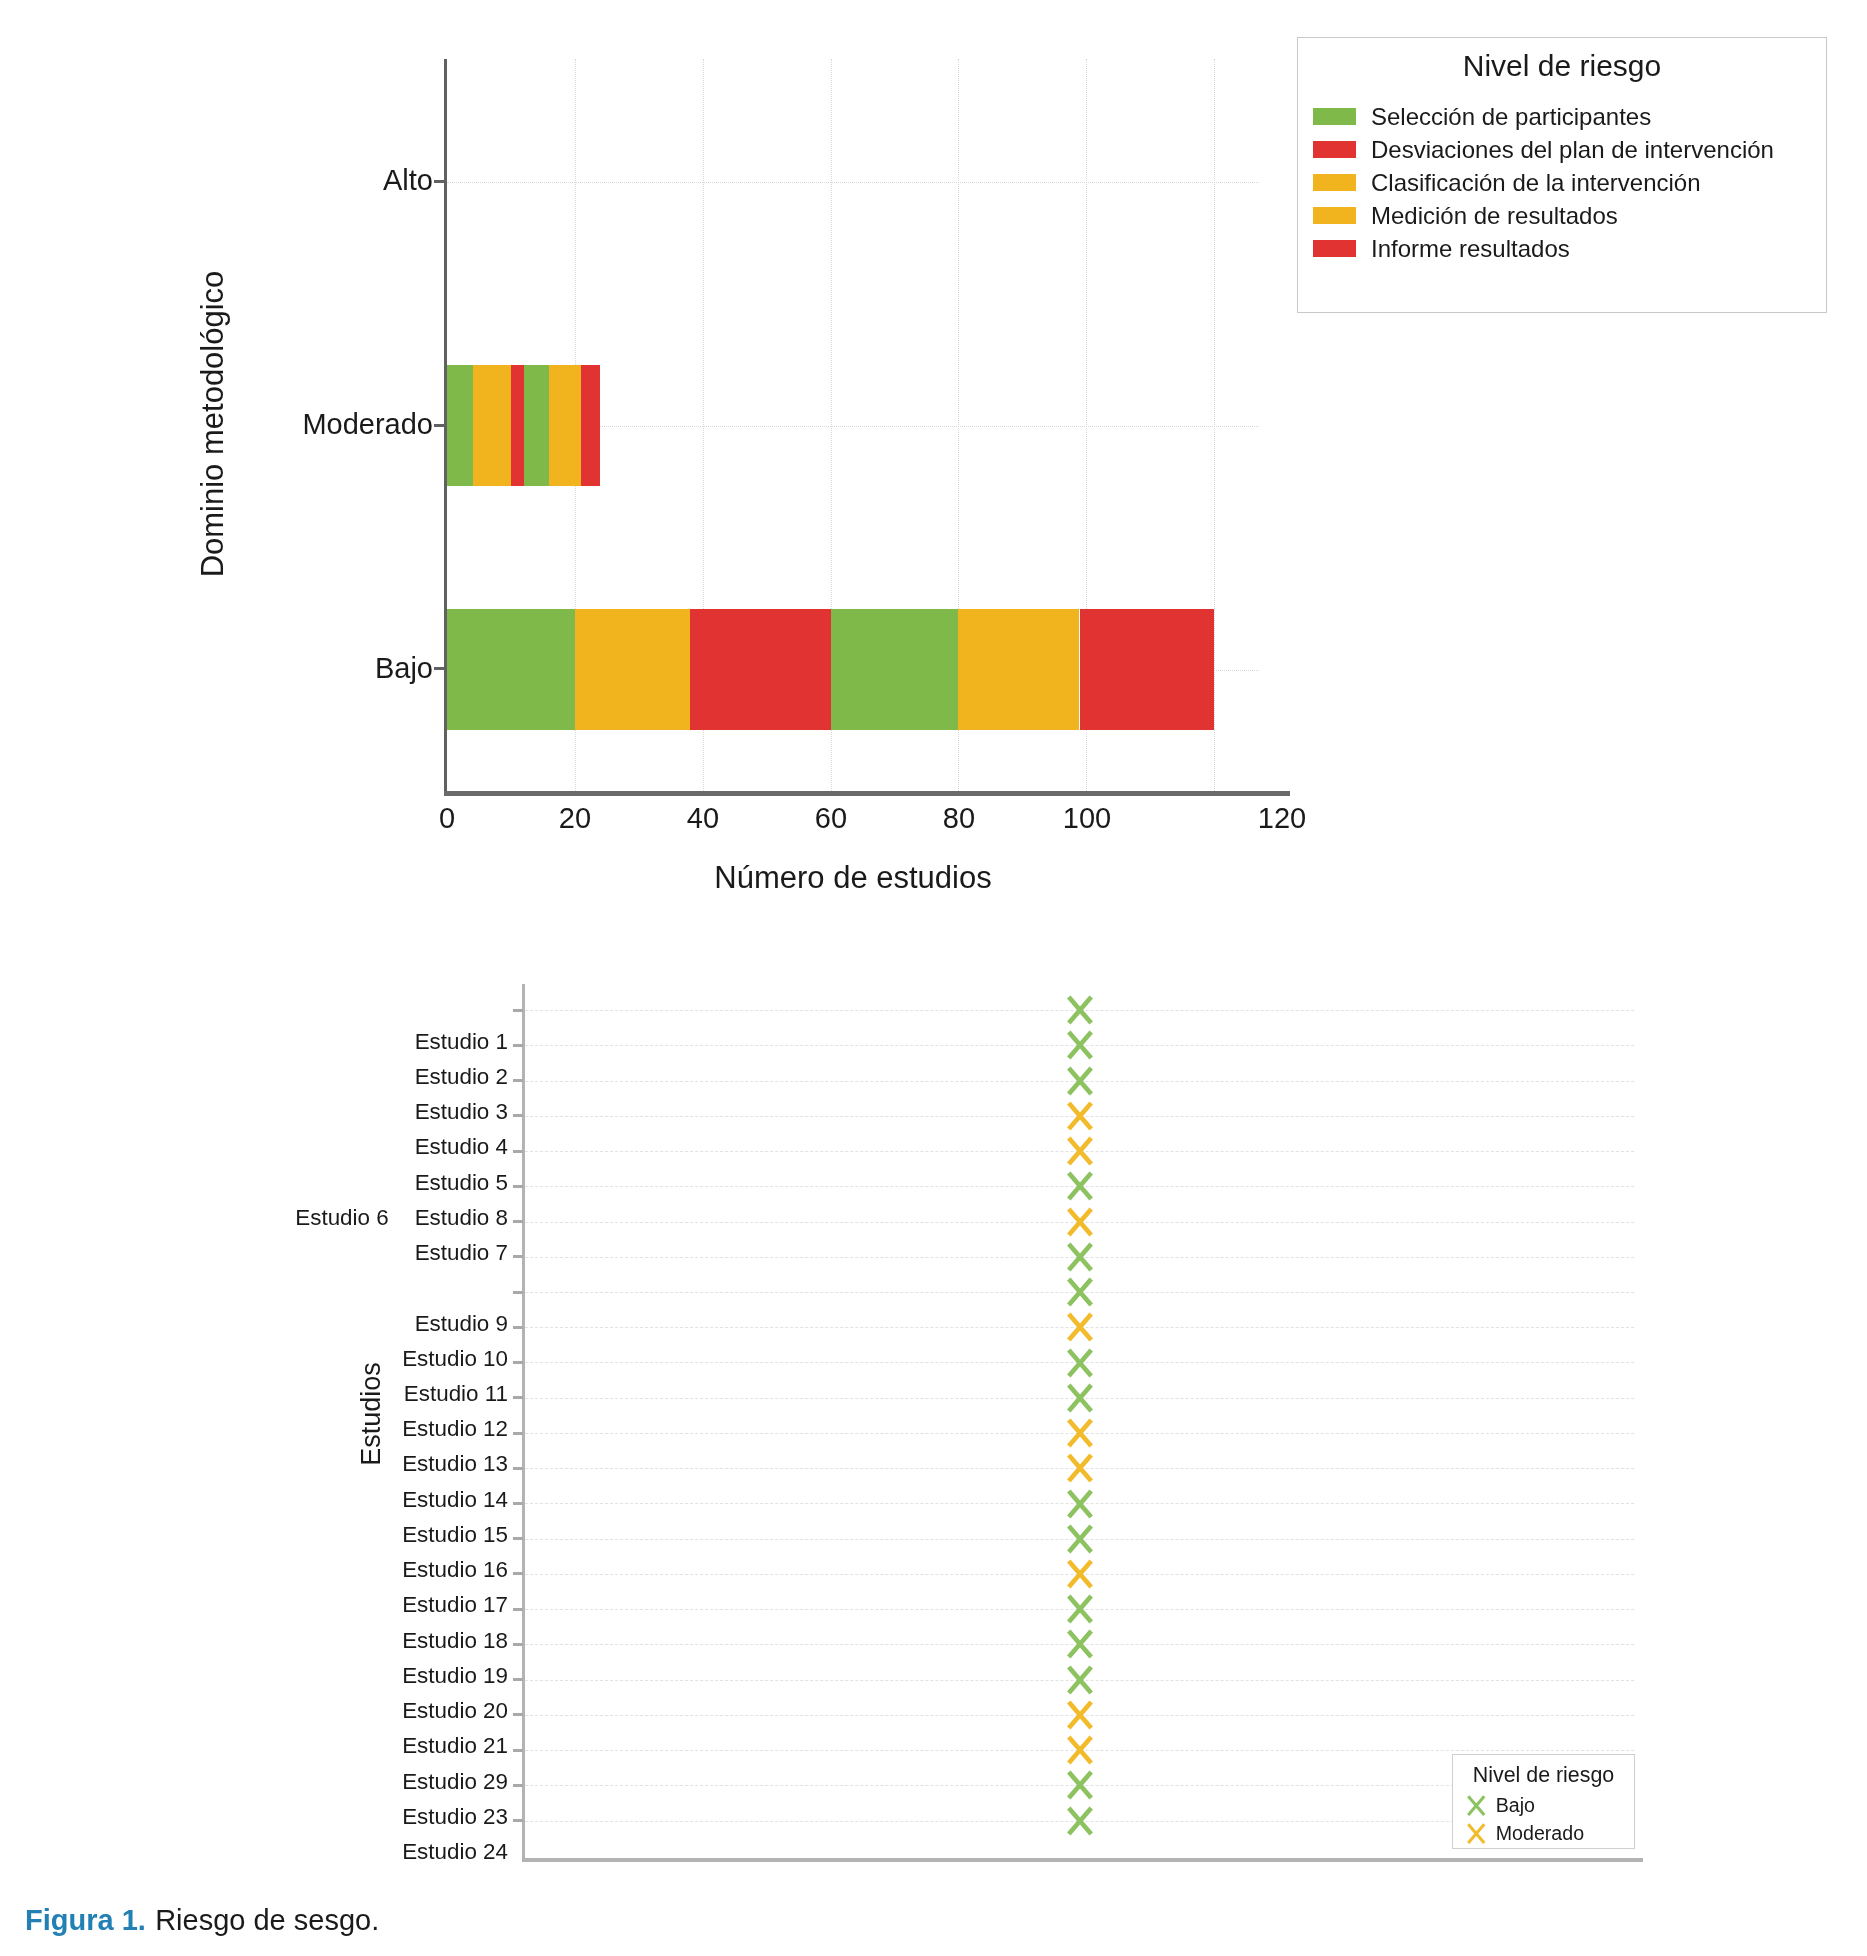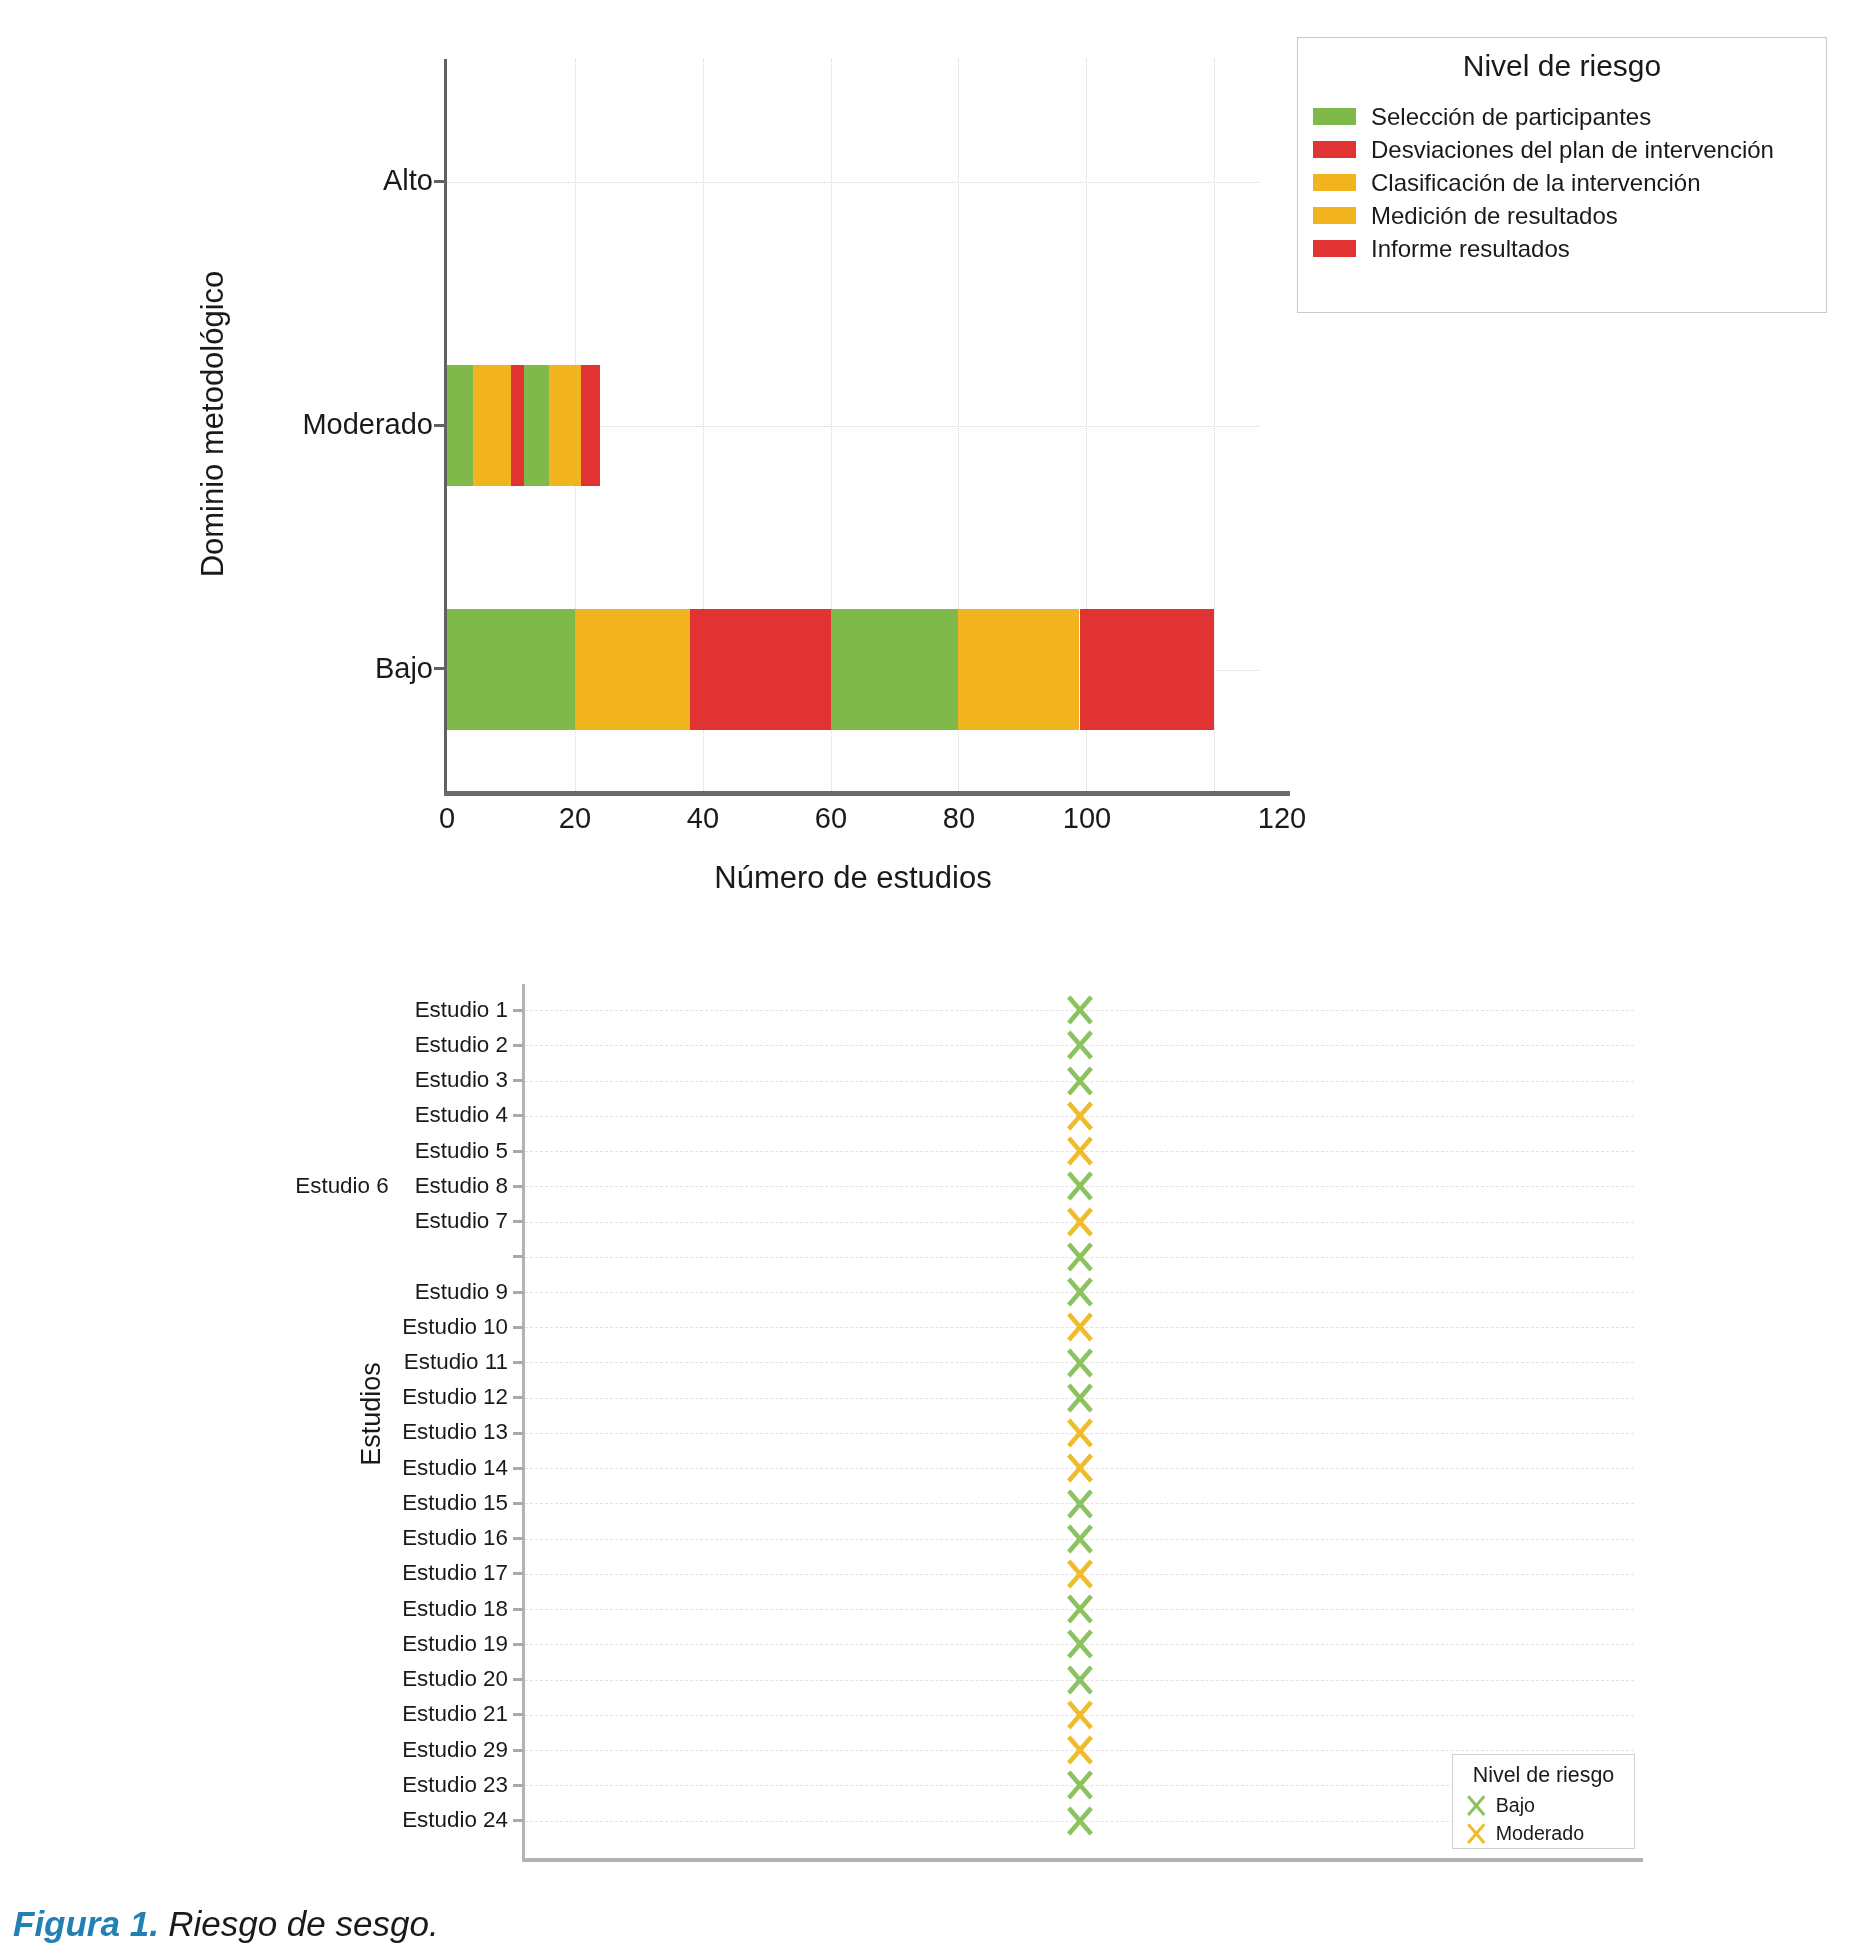--- a/index.html
+++ b/index.html
@@ -26,32 +26,32 @@
   #legend1{position:absolute;left:1297px;top:37px;width:530px;height:276px;
            border:1.9px solid #c9c9c9;background:#fff;box-sizing:border-box;}
   #legend1 .legend-title{font-size:30px;text-align:center;margin-top:11.2px;}
   .legend-items{position:absolute;left:15px;top:62px;right:7.5px;}
   .legend-item{display:flex;align-items:center;height:33px;gap:15px;}
   .swatch{width:43px;height:17px;flex:0 0 43px;}
   .legend-item-label{font-size:24px;white-space:nowrap;}
 
   #c2-ylabel{position:absolute;left:371px;top:1414px;transform:translate(-50%,-50%) rotate(-90deg);
              font-size:27px;white-space:nowrap;}
-  .row-label{position:absolute;font-size:22.4px;text-align:right;width:332px;left:176px;line-height:28px;}
+  .row-label{position:absolute;font-size:22.4px;text-align:right;width:332px;left:176px;line-height:28px;margin-top:32px;}
   .xmark{position:absolute;width:28px;height:30px;}
 
   #legend2{position:absolute;left:1452px;top:1754px;width:183px;height:95px;
            border:1.9px solid #cfcfcf;background:#fff;box-sizing:border-box;}
   #legend2 .legend-title{font-size:21.4px;text-align:center;margin-top:7.5px;}
   .legend2-items{margin-top:3.7px;padding-left:13px;}
   .legend2-item{display:flex;align-items:center;gap:9.3px;height:28px;}
   .legend2-label{font-size:19.6px;}
   .legend-marker{width:20.5px;height:20.5px;display:flex;align-items:center;}
 
-  .caption{position:absolute;left:13px;top:1904px;font-size:35px;font-style:italic;}
+  .caption{position:absolute;left:25px;top:1904px;font-size:29px;}
   .cap-label{font-weight:bold;}
   .cap-text{margin-left:9.3px;color:#1a1a1a;}
 </style>
 </head>
 <body>
 
 <div class="canvas">
 
   <div>
     <div id="c1-ylabel">Dominio metodológico</div>

